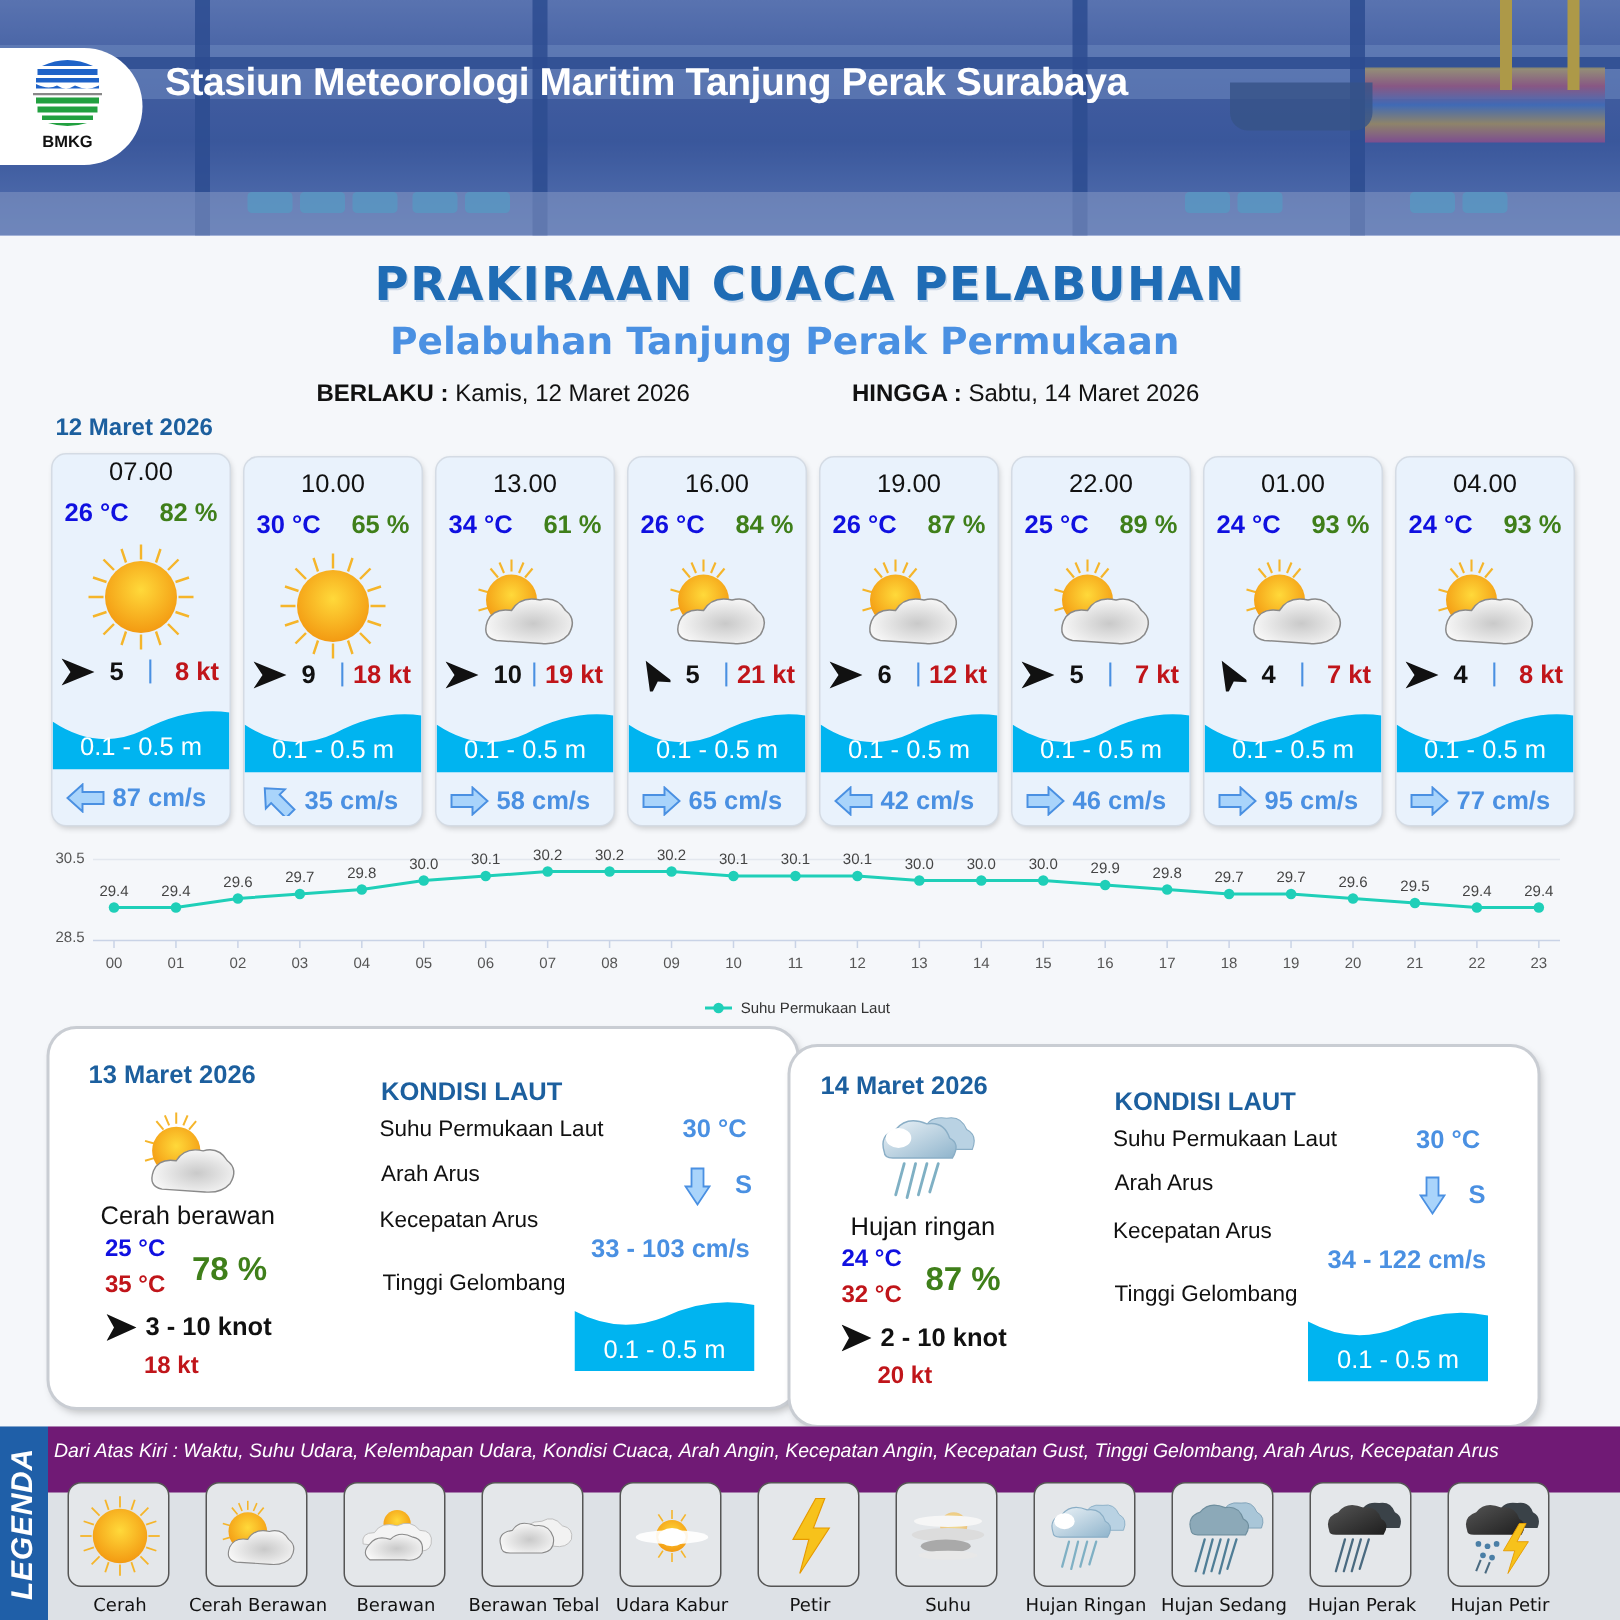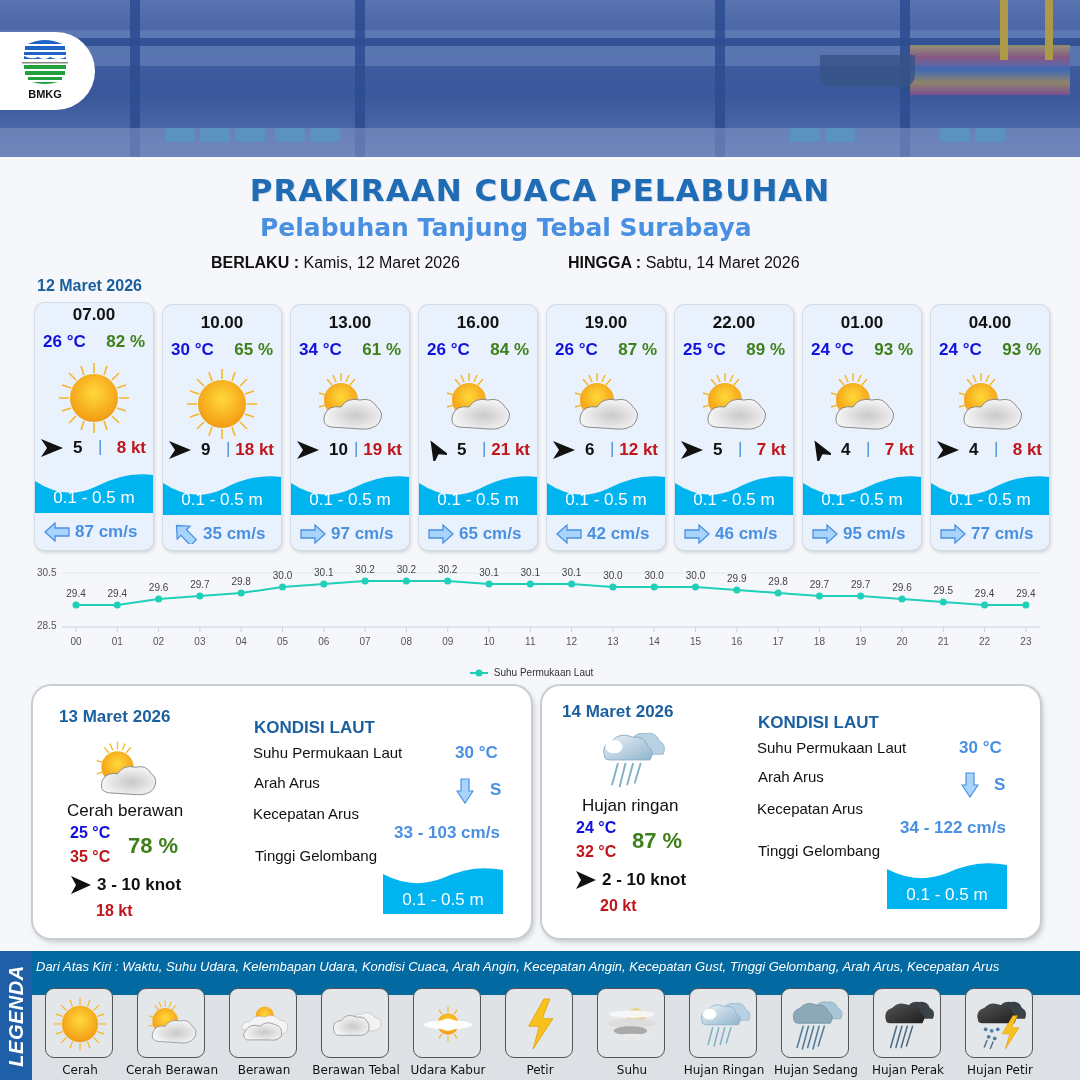--- a/index.html
+++ b/index.html
@@ -51,21 +51,21 @@
 
   .day-label { position: absolute; left: 37px; top: 277px; font-size: 16px; font-weight: bold; color: #1c5f9e; }
 
   
   .card {
     position: absolute; top: 303px; width: 118px; height: 247px;
     background: #e9f2fc; border-radius: 9px;
     box-shadow: 0 0 0 1px #d4dbe4, 1px 2px 4px rgba(0,0,0,0.2);
     overflow: hidden;
   }
-  .card .time { position: absolute; left: 0; width: 100%; text-align: center; font-size: 17px; font-weight: bold; color: #111; }
+  .card .time { position: absolute; left: 0; width: 100%; text-align: center; font-size: 17px; font-weight: normal; color: #111; }
   .card .temp { position: absolute; left: 8px; font-size: 17px; font-weight: bold; color: #1010e0; }
   .card .hum { position: absolute; right: 8px; font-size: 17px; font-weight: bold; color: #3f7f1a; }
   .card .icon-wrap { position: absolute; left: 22px; width: 74px; height: 74px; }
   .card .wind-row { position: absolute; left: 0; width: 100%; top: 133px; height: 24px; }
   .card .wind-arrow { position: absolute; left: 6px; top: 1px; width: 22px; height: 22px; }
   .card .wind-speed { position: absolute; left: 38px; top: 2px; font-size: 17px; font-weight: bold; color: #111; }
   .card .sep { position: absolute; left: 63px; top: 1px; font-size: 17px; color: #4a90e2; }
   .card .gust { position: absolute; right: 7px; top: 2px; font-size: 17px; font-weight: bold; color: #c0151a; margin-left: 40px; }
   .card .wave { position: absolute; left: 0; top: 158px; width: 100%; height: 52px; }
   .card .wave-text { position: absolute; left: 0; width: 100%; top: 185px; text-align: center; font-size: 17px; color: #fff; }
@@ -108,21 +108,21 @@
     background: #1f5fa8;
   }
   .legend-side span {
     position: absolute; left: 50%; top: 50%;
     transform: translate(-50%, -50%) rotate(-90deg);
     color: #fff; font-weight: bold; font-style: italic; font-size: 20px; letter-spacing: 0.5px;
     white-space: nowrap;
   }
   .legend-bar {
     position: absolute; left: 32px; top: 951px; width: 1048px; height: 44px;
-    background: #0369a1;
+    background: #701a75;
   }
   .legend-bar span { position: absolute; left: 4px; top: 8px; font-size: 13px; font-style: italic; color: #fff; white-space: nowrap; }
   .legend-item { position: absolute; top: 988px; width: 90px; }
   .legend-item .lbox {
     position: absolute; left: 10px; top: 0; width: 68px; height: 70px;
     border: 1px solid #555; border-radius: 9px; background: #e4e7ea;
   }
   .legend-item .lbox svg { position: absolute; left: 6px; top: 7px; width: 56px; height: 56px; }
   .legend-item .lname { position: absolute; left: -10px; width: 110px; top: 75px; text-align: center; font-size: 12px; color: #111; font-family: "DejaVu Sans", sans-serif; }
 </style>
@@ -160,25 +160,26 @@
     <path d="M4 20 Q12 24 18 21 Q24 25 30 21 Q38 25 46 21 L46 23 L4 23 Z" fill="#1f63c8"></path>
     <rect x="2" y="26" width="46" height="1.5" fill="#888"></rect>
     <rect x="4" y="29" width="42" height="4" fill="#22a040"></rect>
     <rect x="5" y="35" width="40" height="4" fill="#22a040"></rect>
     <rect x="8" y="41" width="34" height="3" fill="#22a040"></rect>
     <path d="M12 46 Q25 50 38 46 Z" fill="#22a040"></path>
     <text x="25" y="62" text-anchor="middle" font-family="Liberation Sans, sans-serif" font-weight="bold" font-size="11" fill="#111">BMKG</text>
   </svg>
 
   <div class="header-text">
+    <div class="station">Stasiun Meteorologi Maritim Tanjung Perak Surabaya</div>
   </div>
 </div>
 
 <div class="title">PRAKIRAAN CUACA PELABUHAN</div>
-<div class="subtitle">Pelabuhan Tanjung Tebal Surabaya</div>
+<div class="subtitle">Pelabuhan Tanjung Perak Permukaan</div>
 <div class="validity from">
   <b>BERLAKU :</b>
   <span>Kamis, 12 Maret 2026</span>
 </div>
 <div class="validity to">
   <b>HINGGA :</b>
   <span>Sabtu, 14 Maret 2026</span>
 </div>
 
 <div class="day-label">12 Maret 2026</div>
@@ -264,21 +265,21 @@
       <svg class="wave" viewBox="0 0 118 52" preserveAspectRatio="none">
         <path d="M0 20 Q30 40 60 26 Q90 10 118 14 L118 52 L0 52 Z" fill="#00b4f0"></path>
       </svg>
       <div class="wave-text">0.1 - 0.5 m</div>
       <div class="current">
         <svg class="current-arrow" viewBox="0 0 28 20">
           <g transform="rotate(0 14 10)">
             <path d="M2 6 H16 V1 L26 10 L16 19 V14 H2 Z" fill="#a9d4fb" stroke="#4a90e2" stroke-width="1.3"></path>
           </g>
         </svg>
-        <span class="current-text">97 cm/s</span>
+        <span class="current-text">58 cm/s</span>
       </div>
     </div>
     <div class="card" style="left: 419px; top: 305px; height: 245px;">
       <div class="time" style="top:8px">16.00</div>
       <div class="temp" style="top:35px">26 °C</div>
       <div class="hum" style="top:35px">84 %</div>
       <svg class="icon-wrap" style="top:62px" viewBox="0 0 74 74">
         <use href="#sym-suncloud"></use>
       </svg>
       <div class="wind-row">
@@ -564,21 +565,21 @@
   <div class="kval" style="left:457px;top:94px;">S</div>
   <div class="klabel" style="left:220px;top:119px;">Kecepatan Arus</div>
   <div class="kval" style="left:361px;top:137px;">33  - 103 cm/s</div>
   <div class="klabel" style="left:222px;top:161px;">Tinggi Gelombang</div>
   <svg class="kwave" style="left:350px;top:178px;" viewBox="0 0 120 50" preserveAspectRatio="none">
     <path d="M0 10 Q30 26 60 14 Q90 0 120 6 L120 50 L0 50 Z" fill="#00b4f0"></path>
   </svg>
   <div class="kwave-text" style="left:350px;top:204px;">0.1 - 0.5 m</div>
 </div>
 
-<div class="panel" style="left:542px;">
+<div class="panel" style="left:527px;margin-top:12px;">
   <div class="pdate" style="left:20px;top:16px;">14 Maret 2026</div>
   <svg class="picon" style="left:55px;top:38px;" viewBox="0 0 74 74">
     <use href="#sym-lightrain"></use>
   </svg>
   <div class="pcond" style="left:40px;top:110px;">Hujan ringan</div>
   <div class="tmin" style="left:34px;top:133px;">24 °C</div>
   <div class="tmax" style="left:34px;top:157px;">32 °C</div>
   <div class="phum" style="left:90px;top:142px;">87 %</div>
   <svg class="pwind-arrow" style="left:34px;top:185px;" viewBox="0 0 20 18">
     <path d="M0 0 L20 9 L0 18 L5 9 Z" fill="#111"></path>

